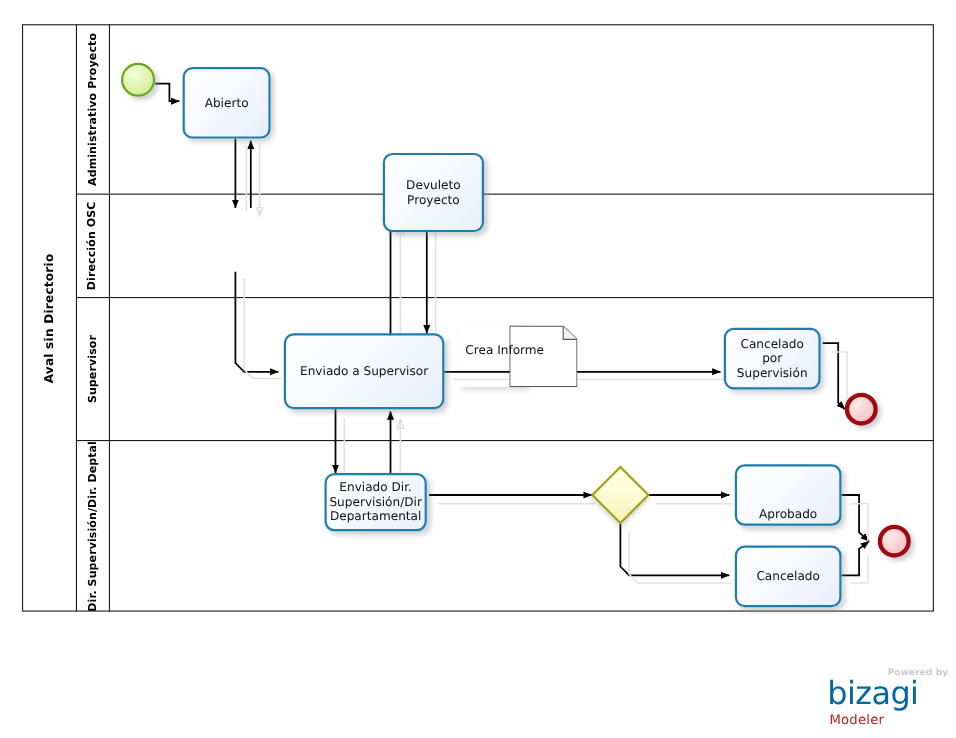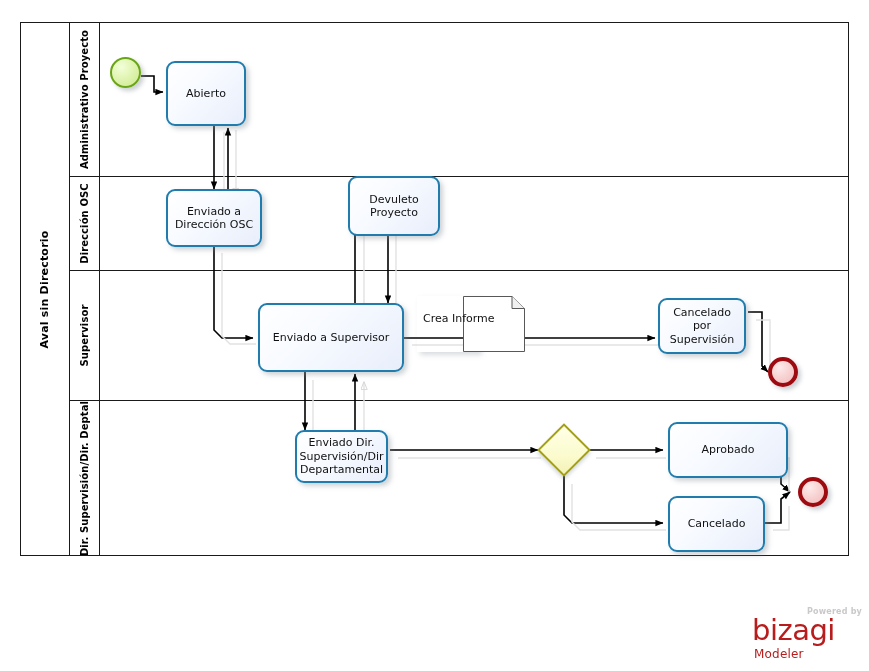--- a/index.html
+++ b/index.html
@@ -161,21 +161,21 @@
     font-size: 8px;
     color: #c9c9c9;
     font-weight: bold;
     letter-spacing: 0.2px;
   }
   .logo .brand {
     position: absolute;
     left: 0px;
     top: 9px;
     font-size: 29px;
-    color: #b91c1c;
+    color: #0369a1;
     font-weight: normal;
     letter-spacing: -0.5px;
     line-height: 1;
   }
   .logo .modeler {
     position: absolute;
     left: 2px;
     top: 40px;
     font-size: 12px;
     color: #b91c1c;
@@ -285,41 +285,38 @@
   <div class="event end" style="left:798px; top:477px; width:30px; height:30px;"></div>
 
   <div class="gateway" style="left:545px; top:431px; width:38px; height:38px;">
     <div class="dia"></div>
   </div>
 
   <div class="task" style="left:166px; top:61px; width:80px; height:65px;">
     <span>Abierto</span>
   </div>
 
-  <div class="task" style="left:166px; top:189px; width:96px; height:58px;">
-    <span>Enviado a Dirección OSC</span>
-  </div>
-
-  <div class="task" style="left:348px; top:139px; width:92px; height:60px;margin-top:37px;">
+
+  <div class="task" style="left:348px; top:139px; width:92px; height:72px;">
     <span>Devuleto Proyecto</span>
   </div>
 
   <div class="task" style="left:658px; top:298px; width:88px; height:56px;">
     <span>Cancelado por Supervisión</span>
   </div>
 
   <div class="task" style="left:258px; top:303px; width:146px; height:69px;">
     <span>Enviado a Supervisor</span>
   </div>
 
   <div class="task" style="left:295px; top:430px; width:93px; height:53px;">
     <span>Enviado Dir. Supervisión/Dir Departamental</span>
   </div>
 
-  <div class="task" style="left:668px; top:422px; width:120px; height:56px;">
+  <div class="task" style="left:668px; top:422px; width:97px; height:56px;align-items:flex-end;">
     <span>Aprobado</span>
   </div>
 
   <div class="task" style="left:668px; top:496px; width:97px; height:56px;">
     <span>Cancelado</span>
   </div>
 
   <div class="dataobj" style="left:417px; top:296px; width:62px; height:56px;padding-left:46px;">
     <svg width="62" height="56" viewBox="0 0 62 56">
       <path d="M0.5,0.5 L49,0.5 L61.5,12.5 L61.5,55.5 L0.5,55.5 Z" fill="#ffffff" stroke="#585858" stroke-width="1"></path>

